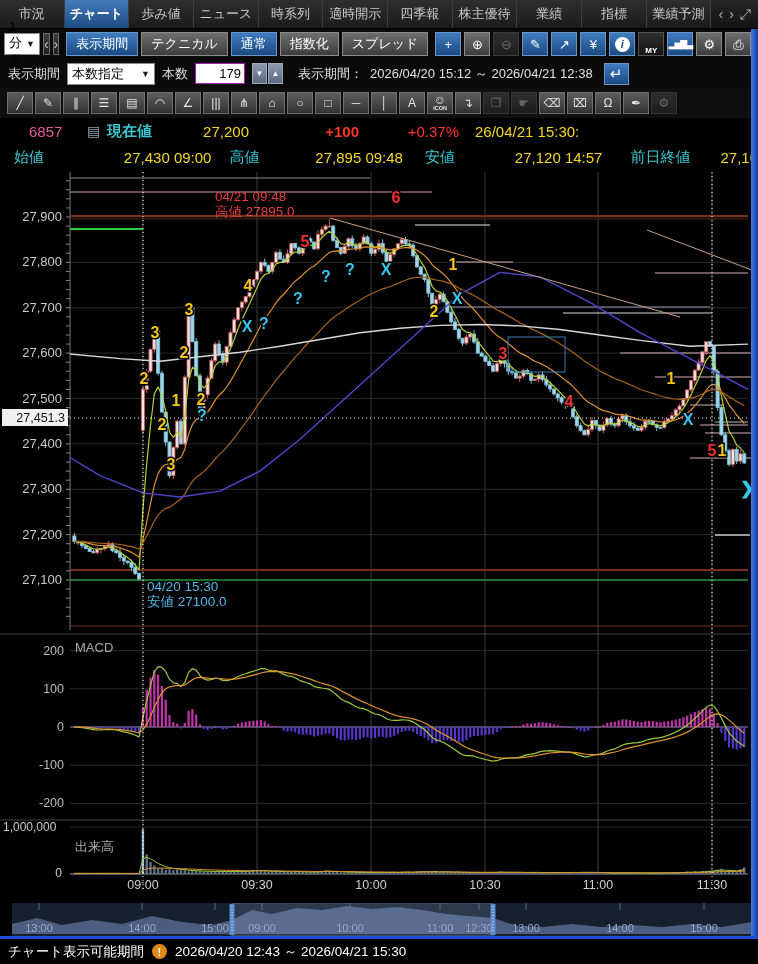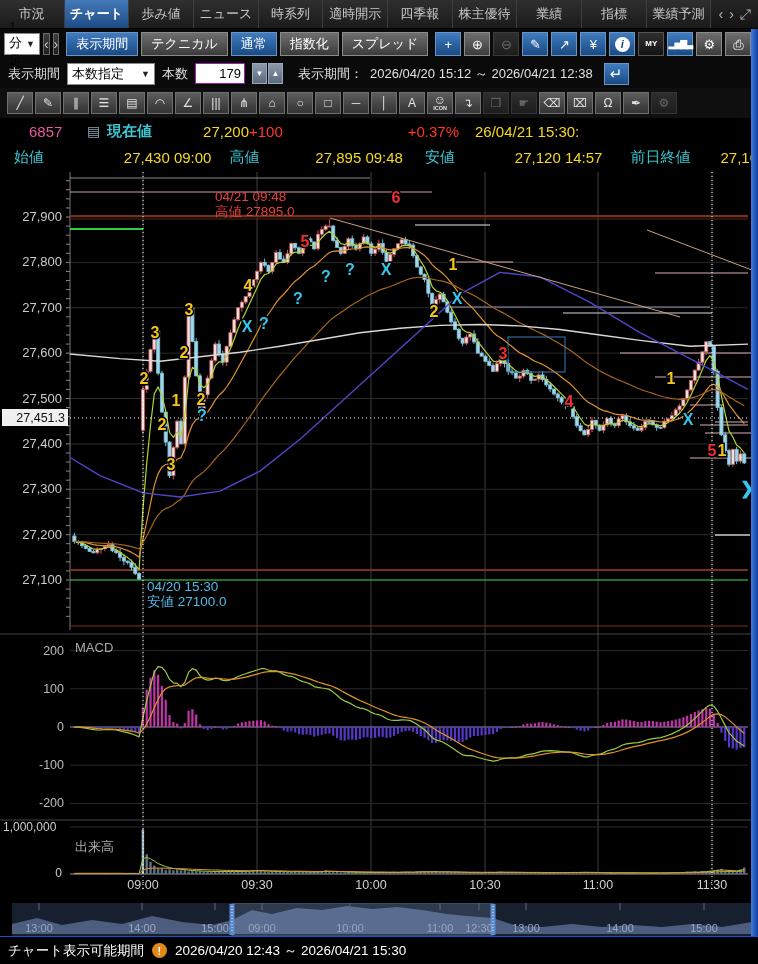--- a/index.html
+++ b/index.html
@@ -21,21 +21,21 @@
   .sel-interval{width:74px;}
   .navbtn{width:21px;height:22px;background:linear-gradient(#3d3d3d,#202020);border:1px solid #6a6a6a;
           color:#ccc;display:flex;align-items:center;justify-content:center;font-size:14px;}
   .btn{height:24px;padding:0 9px;font-size:13px;color:#fff;display:flex;align-items:center;border:1px solid #111;white-space:nowrap;}
   .btn.blue{background:linear-gradient(#3f7cc0,#1b4a82);border-color:#6a94c4;}
   .btn.gray{background:linear-gradient(#6e6e6e,#3c3c3c);border-color:#8a8a8a;}
   .iconbtn{width:26px;height:24px;display:flex;flex-direction:column;align-items:center;justify-content:center;
            font-size:13px;color:#fff;border:1px solid #111;line-height:1;}
   .iconbtn.blue{background:linear-gradient(#3f7cc0,#1b4a82);border-color:#6a94c4;}
   .iconbtn.gray{background:linear-gradient(#6e6e6e,#3c3c3c);border-color:#8a8a8a;}
-  .iconbtn.dark{background:linear-gradient(#2e2e2e,#151515);border-color:#555;}
+  .iconbtn.dark{background:linear-gradient(#2e2e2e,#151515);border-color:#555;justify-content:flex-end;}
   .iconbtn.dim{opacity:.38;}
   .iconbtn .tiny{font-size:8px;font-weight:bold;letter-spacing:0;}
   .glyph-info{background:#fff;color:#17497f;border-radius:50%;width:15px;height:15px;line-height:15px;
               font-weight:bold;font-style:italic;font-size:11px;text-align:center;}
   .glyph-bars{font-size:9px;letter-spacing:-1px;}
   
   .toolbar3{height:29px;background:#0a0a0a;display:flex;align-items:center;gap:7px;padding:0 8px;color:#e0e0e0;font-size:13px;}
   .sel-mode{width:88px;}
   .numinput{width:50px;height:21px;border:1px solid #a21caf;font-size:13px;text-align:right;padding:0 3px;
             background:#fff;color:#000;font-family:"Liberation Sans",sans-serif;}
@@ -55,21 +55,21 @@
   .q-pink{color:#e85a9e;}
   .q-cyan{color:#3cc8d4;}
   .q-yellow{color:#f5d823;}
   .q-red{color:#ff3628;}
   .q-icon{color:#8fa3b8;font-size:14px;}
   
   #chart-wrap{position:absolute;left:0;top:170px;width:758px;height:724px;background:#000;}
   svg text{font-family:"Liberation Sans",sans-serif;}
   #nav-wrap{position:absolute;left:12px;top:903px;width:758px;height:33px;}
   
-  .statusbar{position:absolute;left:0;top:936px;width:758px;height:28px;background:#000;border-top:1px solid #1d4ed8;
+  .statusbar{position:absolute;left:0;top:936px;width:758px;height:28px;background:#000;border-top:3px solid #1d4ed8;
              display:flex;align-items:center;gap:8px;padding:0 8px;color:#fff;font-size:13.5px;}
   .warn-ic{width:15px;height:15px;border-radius:50%;background:#e08818;color:#fff;font-weight:bold;font-size:11px;
            display:flex;align-items:center;justify-content:center;}
   .bluestrip{position:absolute;right:0;top:29px;width:7px;height:907px;
              background:linear-gradient(90deg,#3e7ce2,#123f9e);z-index:9;}
 </style>
 </head>
 <body>
 
 <div id="app">
@@ -239,21 +239,21 @@
         <span>⚙</span>
       </div>
     </div>
 
   <div class="quote">
     <div class="qrow">
       <span class="q-pink" style="width:58px;margin-left:29px;">6857</span>
       <span class="q-icon" style="width:20px;">▤</span>
       <span class="q-cyan" style="width:66px;font-weight:bold;">現在値</span>
       <span class="q-yellow" style="width:76px;text-align:right;">27,200</span>
-      <span class="q-red" style="width:110px;text-align:left;">+100</span>
+      <span class="q-red" style="width:110px;text-align:right;font-weight:bold;">+100</span>
       <span class="q-red" style="width:100px;text-align:right;">+0.37%</span>
       <span class="q-yellow" style="margin-left:16px;">26/04/21 15:30:</span>
     </div>
     <div class="qrow">
       <span class="q-cyan" style="width:88px;margin-left:14px;">始値</span>
       <span class="q-yellow" style="width:110px;text-align:right;">27,430 09:00</span>
       <span class="q-cyan" style="width:56px;margin-left:18px;">高値</span>
       <span class="q-yellow" style="width:118px;text-align:right;">27,895 09:48</span>
       <span class="q-cyan" style="width:52px;margin-left:22px;">安値</span>
       <span class="q-yellow" style="width:126px;text-align:right;">27,120 14:57</span>

